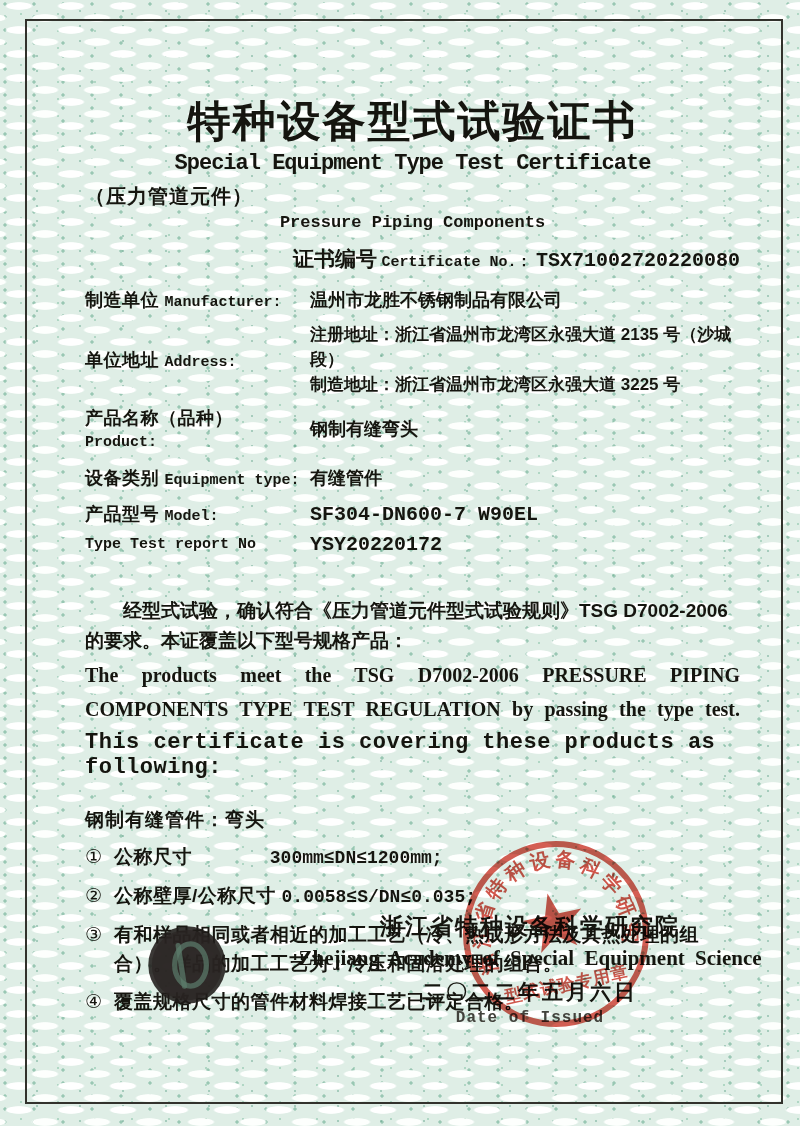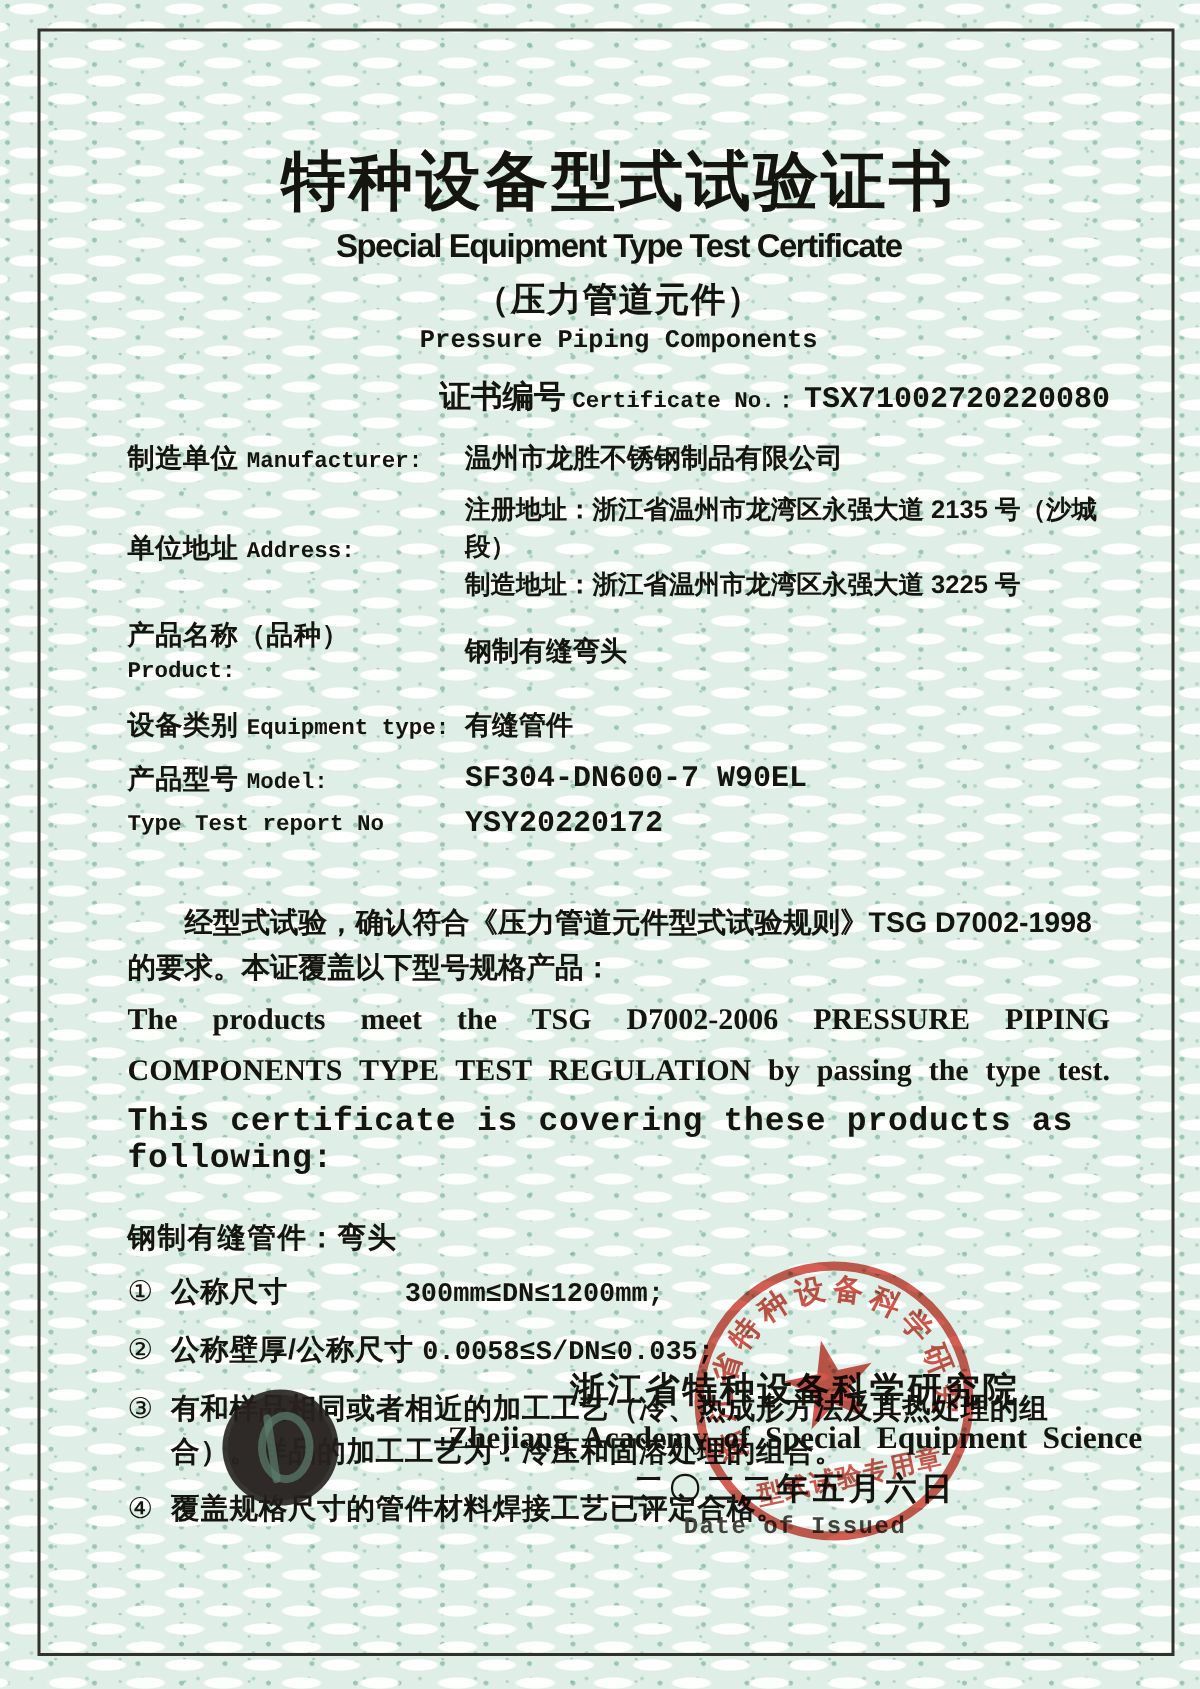--- a/index.html
+++ b/index.html
@@ -12,22 +12,22 @@
       radial-gradient(19px 5.5px at 19px 6px, #fdfffd 62%, rgba(255,255,255,0) 74%),
       radial-gradient(2.4px 2.4px at 5px 4px, rgba(84,160,128,0.50) 60%, rgba(0,0,0,0) 75%),
       radial-gradient(1.8px 1.8px at 14px 9px, rgba(120,185,155,0.45) 60%, rgba(0,0,0,0) 75%),
       radial-gradient(1.4px 1.4px at 22px 2px, rgba(60,140,110,0.35) 60%, rgba(0,0,0,0) 75%);
     background-size:52px 24px,52px 24px,29px 13px,37px 17px,43px 15px;
     background-position:0 0,26px 12px,0 0,7px 5px,15px 9px;
   }
   .frame{position:absolute;top:19px;left:25px;right:17px;bottom:22px;border:2.5px solid #32322c;}
   .content{position:absolute;left:85px;top:97px;width:655px;}
   .title-zh{font-size:43px;font-weight:bold;text-align:center;letter-spacing:2px;line-height:1.15;}
-  .title-en{font-family:Liberation Sans, sans-serif;font-size:22px;font-weight:bold;text-align:center;margin-top:5px;letter-spacing:-1px;white-space:nowrap;}
-  .sub-zh{font-size:23px;font-weight:bold;text-align:center;margin-top:7px;letter-spacing:1px;}
+  .title-en{font-family:Liberation Mono, monospace;font-size:22px;font-weight:bold;text-align:center;margin-top:5px;letter-spacing:-1px;white-space:nowrap;}
+  .sub-zh{font-size:20px;font-weight:bold;text-align:left;margin-top:7px;letter-spacing:1px;}
   .sub-en{font-family:"Liberation Mono","DejaVu Sans Mono",monospace;font-size:17px;font-weight:bold;text-align:center;margin-top:3px;}
   .cert-line{margin-top:13px;text-align:right;white-space:nowrap;}
   .cert-zh{font-size:21px;font-weight:bold;}
   .cert-en{font-family:"Liberation Mono","DejaVu Sans Mono",monospace;font-size:15px;font-weight:bold;}
   .cert-no{font-family:"Liberation Mono","DejaVu Sans Mono",monospace;font-size:20px;font-weight:bold;}
 
   .fields{margin-top:15px;}
   .frow{display:flex;margin-bottom:11px;align-items:center;}
   .flabel{width:225px;flex:none;font-size:18px;font-weight:bold;letter-spacing:0.5px;}
   .flabel .en{font-family:"Liberation Mono","DejaVu Sans Mono",monospace;font-size:15px;font-weight:bold;letter-spacing:0;}
@@ -120,21 +120,21 @@
       </div>
       <div class="frow frow-report">
         <div class="flabel">
           <span class="en">Type Test report No</span>
         </div>
         <div class="fvalue">YSY20220172</div>
       </div>
     </div>
 
     <div class="statement">
-      <div class="st-zh">经型式试验，确认符合《压力管道元件型式试验规则》TSG D7002-1998
+      <div class="st-zh">经型式试验，确认符合《压力管道元件型式试验规则》TSG D7002-2006
 的要求。本证覆盖以下型号规格产品：</div>
       <div class="st-en-bold">The products meet the TSG D7002-2006 PRESSURE PIPING
 COMPONENTS TYPE TEST REGULATION by passing the type test.</div>
       <div class="st-en-mono">This certificate is covering these products as following:</div>
     </div>
 
     <div class="coverage">
       <div class="cov-header">钢制有缝管件：弯头</div>
       <div class="cov-item">
         <span class="cov-marker">①</span>

